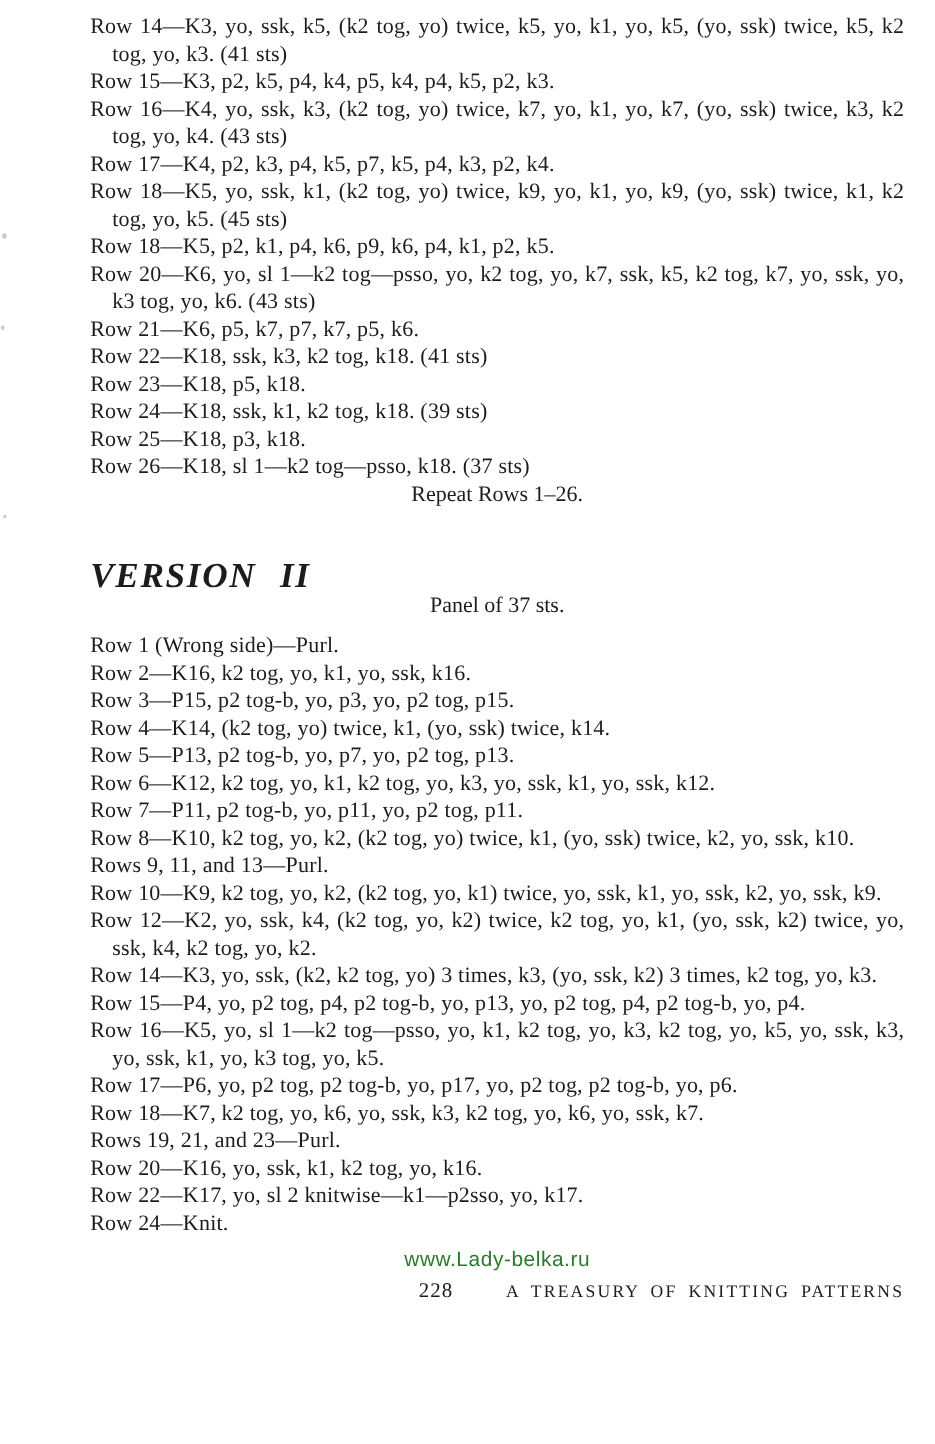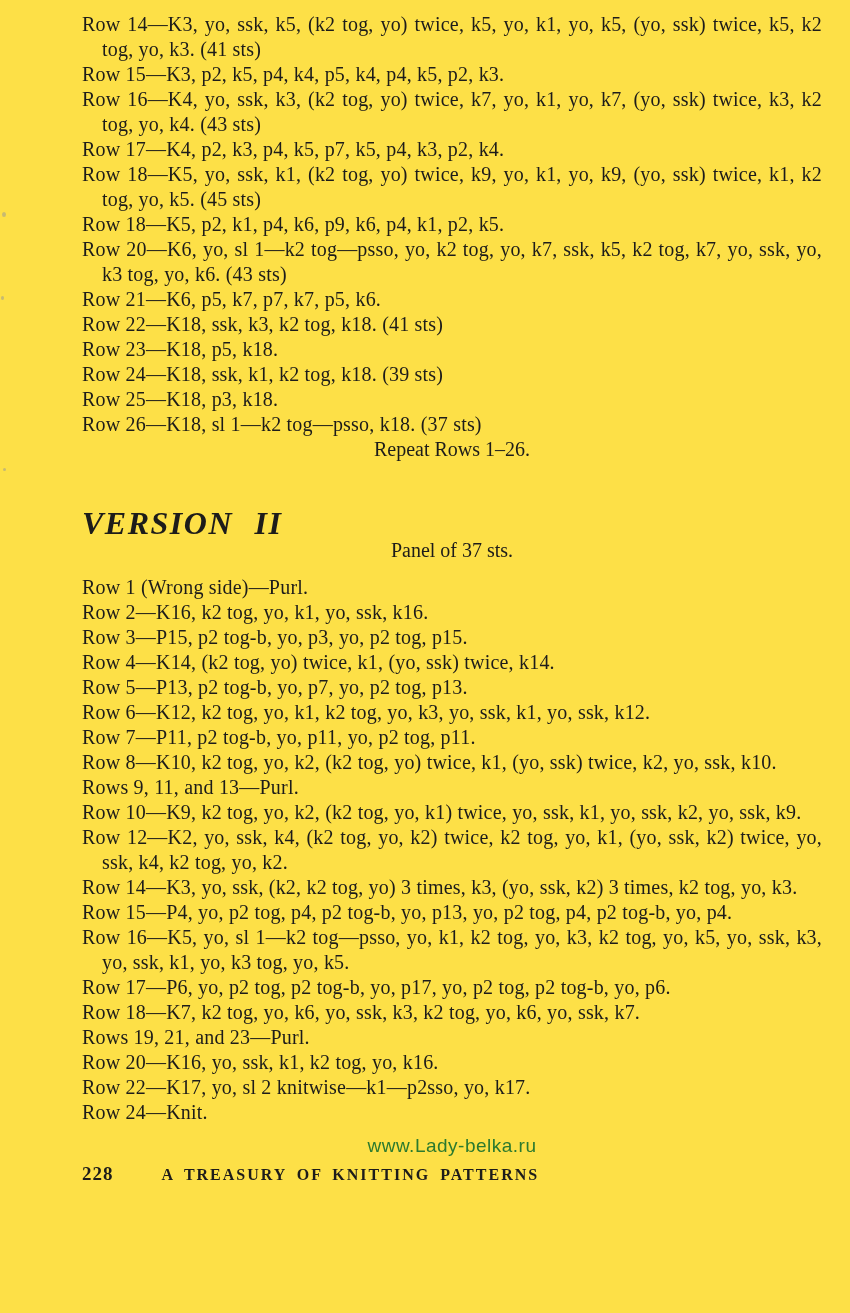--- a/index.html
+++ b/index.html
@@ -5,21 +5,21 @@
   html, body {
     margin: 0;
     padding: 0;
     background: #e8e8e6;
   }
   .page {
     position: relative;
     width: 850px;
     height: 1313px;
     margin: 0 auto;
-    background: #fde047;
+    background: #ffffff;
     color: #1d1c1a;
     font-family: "Liberation Serif", "DejaVu Serif", serif;
     overflow: hidden;
   }
   .content {
     padding: 12px 28px 0 82px;
   }
   p.row {
     margin: 0;
     font-size: 20px;
@@ -55,21 +55,22 @@
     text-align: center;
     font-family: "Liberation Sans", "DejaVu Sans", sans-serif;
     font-size: 19px;
     color: #2c7a2e;
     letter-spacing: 0.5px;
   }
   .footer {
     display: flex;
     align-items: baseline;
     margin-top: 6px;
-    font-weight: bold;
+    font-weight: normal;
+    justify-content: flex-end;
   }
   .page-number {
     font-size: 19px;
     letter-spacing: 1px;
   }
   .book-title {
     margin-left: 48px;
     font-size: 16px;
     letter-spacing: 2px;
     word-spacing: 4px;

